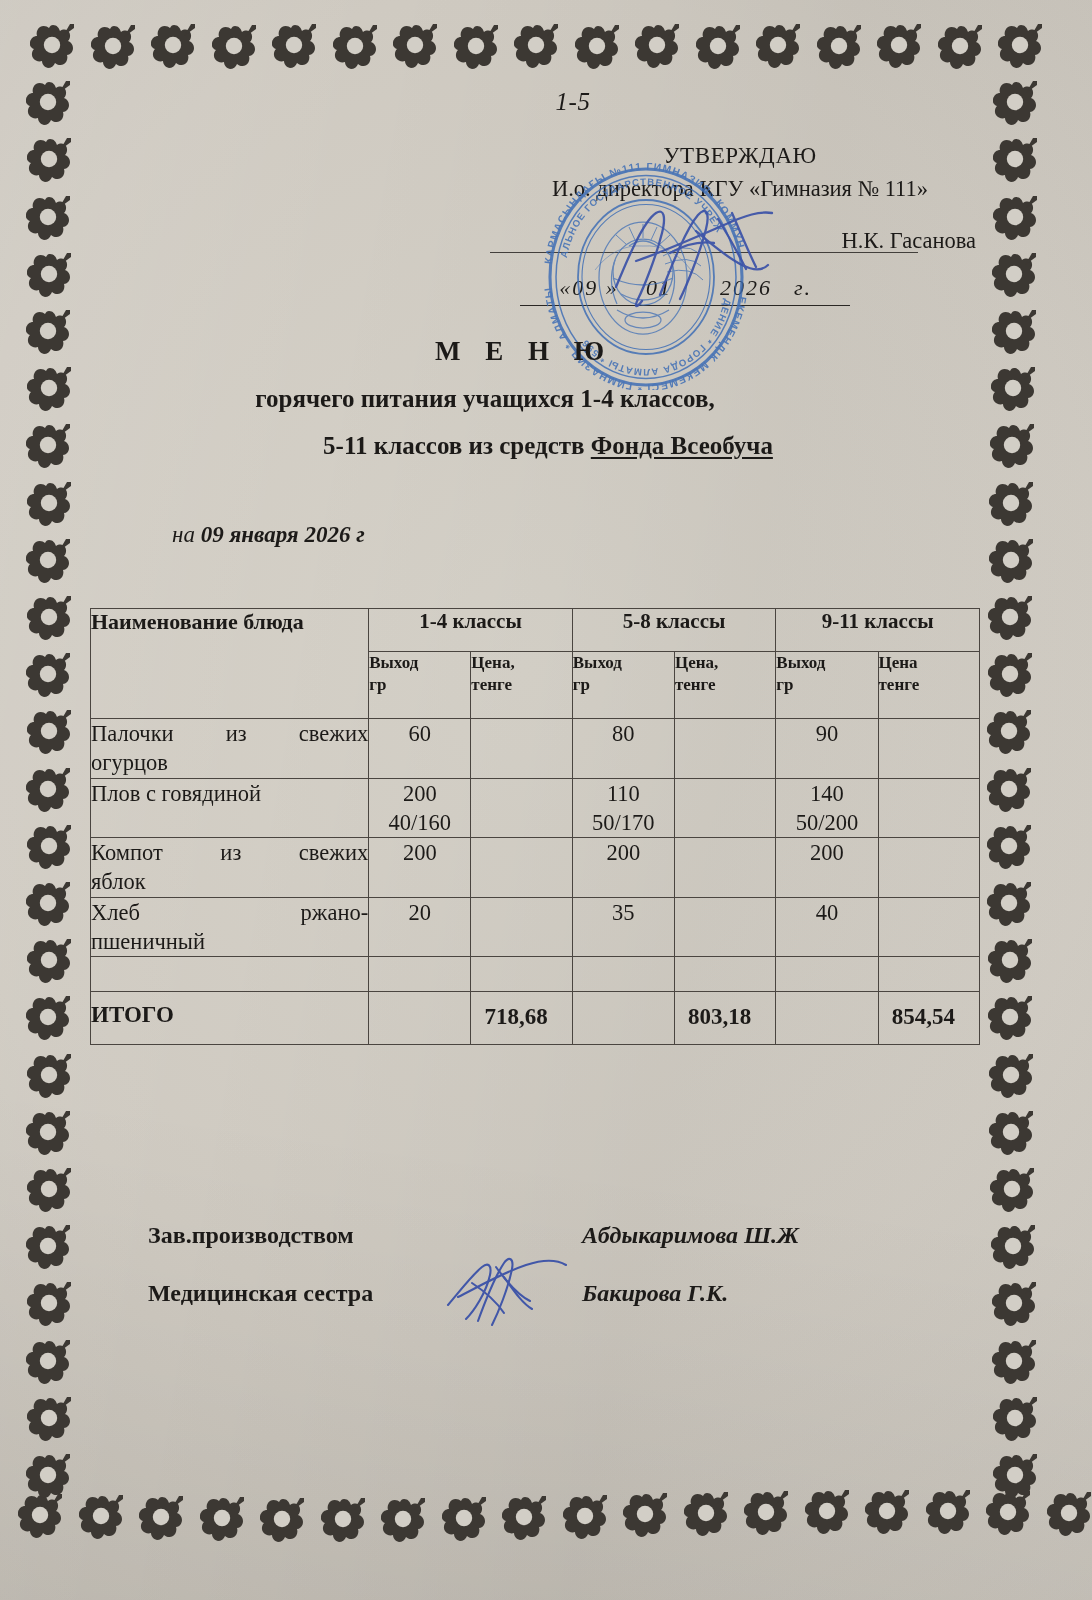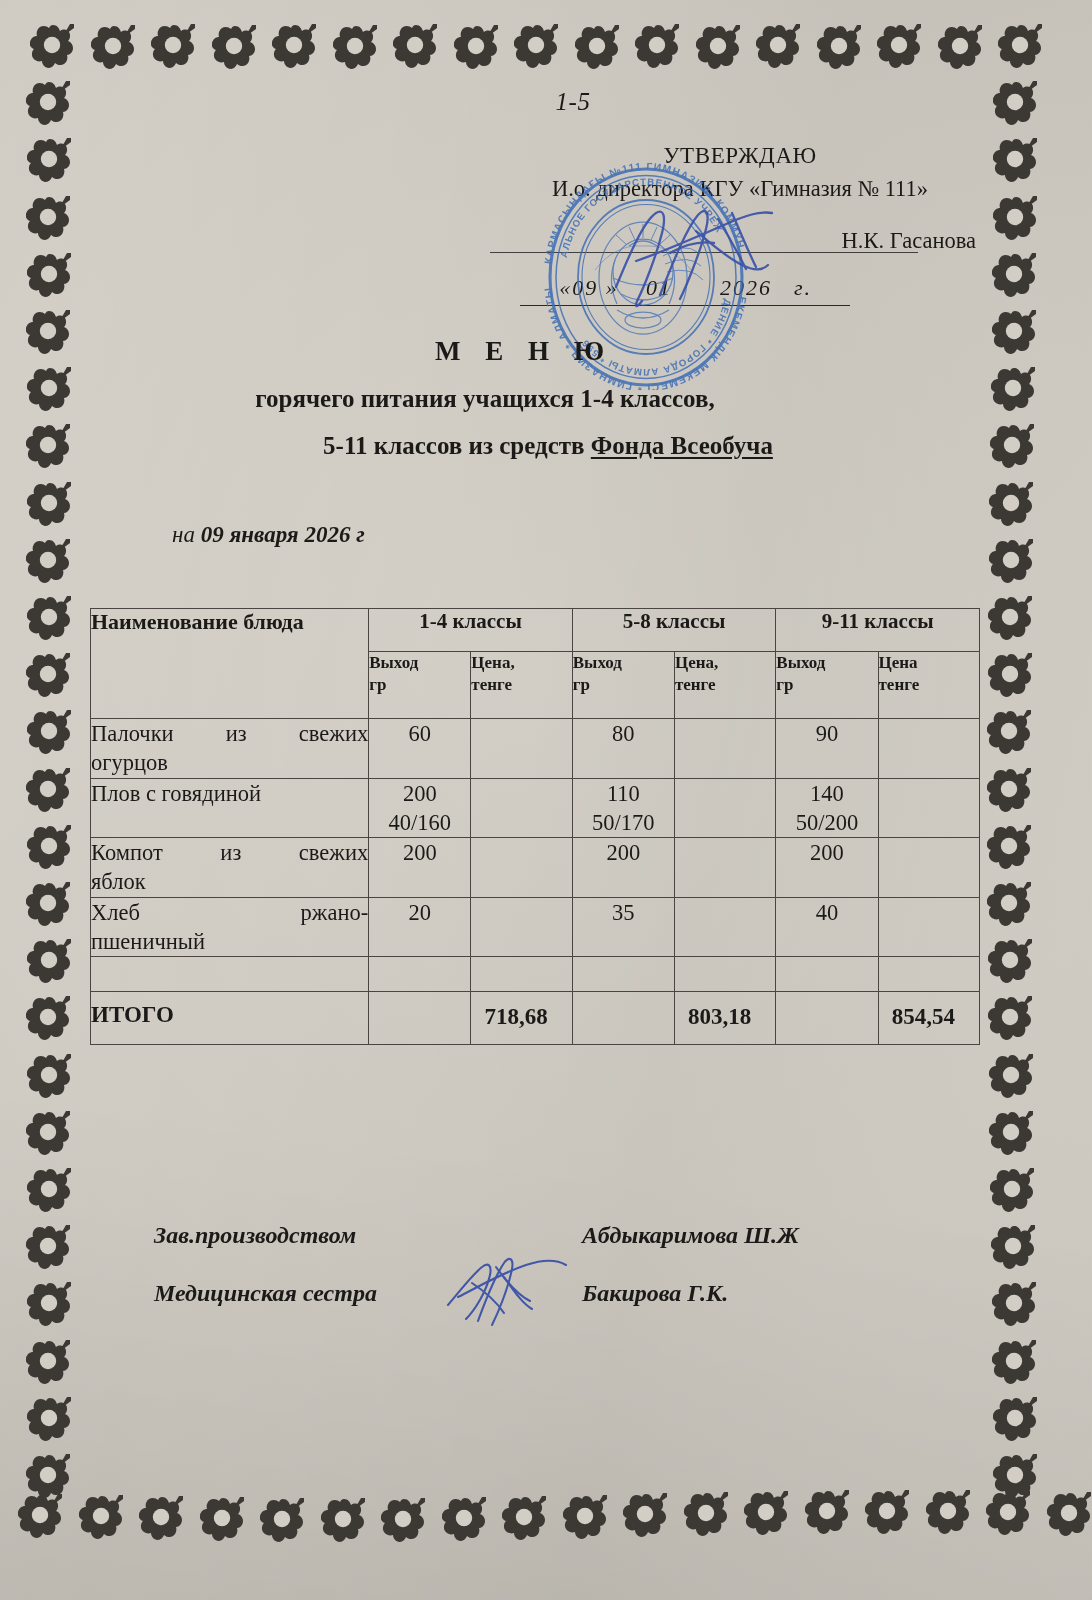--- a/index.html
+++ b/index.html
@@ -126,22 +126,22 @@
 
   
   col.c-name{width:281px;}
   col.c-out{width:103px;}
   col.c-price{width:102px;}
 
   
   .foot{position:absolute;left:148px;top:1222px;width:820px;font-size:24px;}
   .foot .row{position:relative;height:58px;}
   .foot .role{
-    position:absolute;left:6px;top:0;
-    font-style:italic;font-weight:bold;
+    position:absolute;left:0;top:0;
+    font-weight:bold;
   }
   .foot .who{
     position:absolute;left:434px;top:0;
     font-style:italic;font-weight:bold;
   }
 
   
   .stamp{
     position:absolute;left:525px;top:160px;width:242px;height:230px;
     opacity:.88;pointer-events:none;

